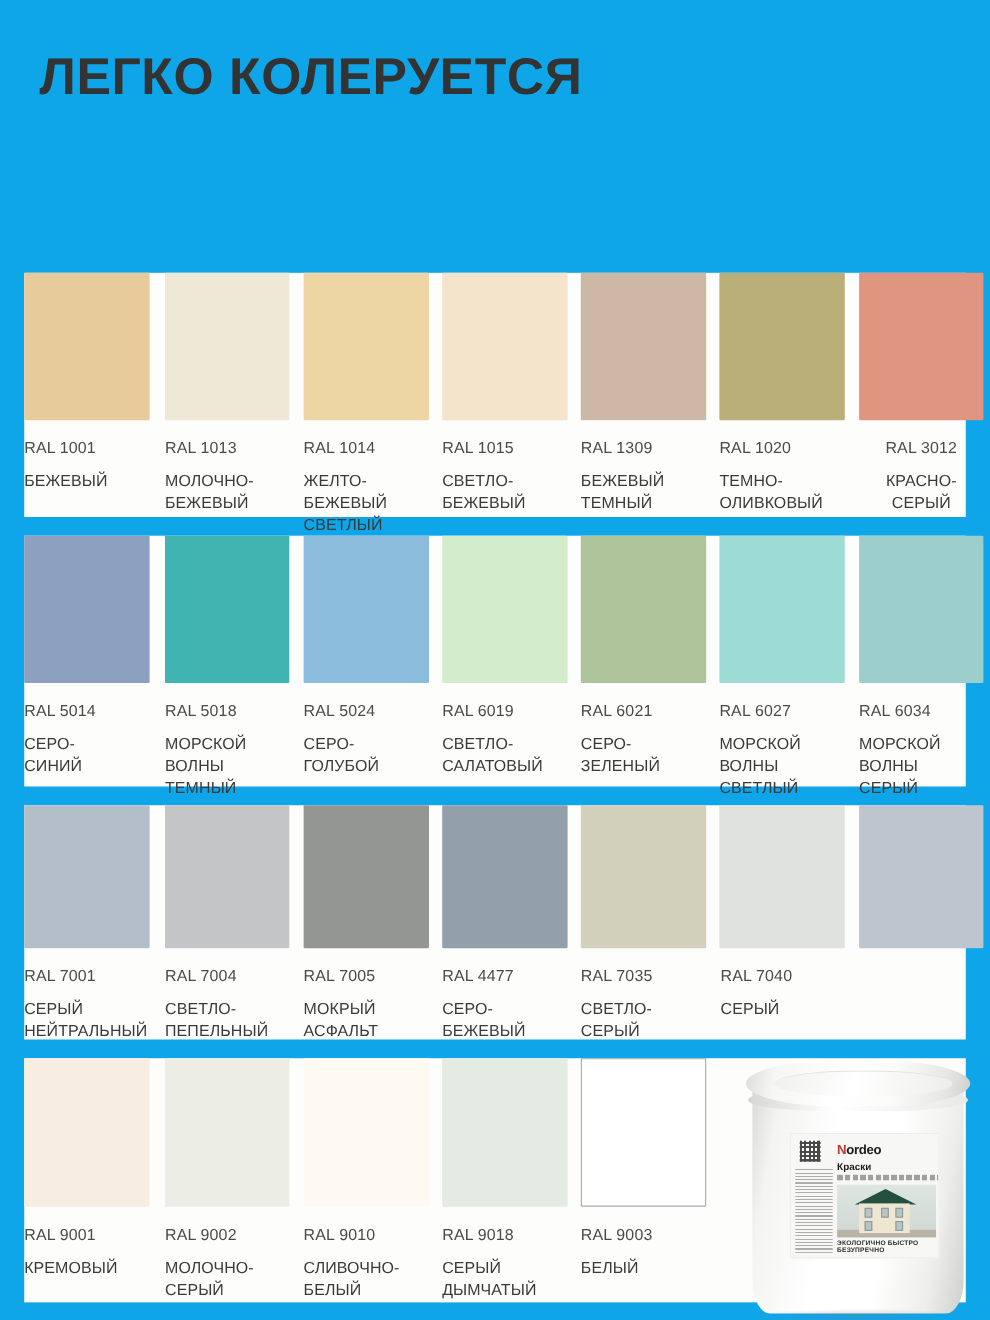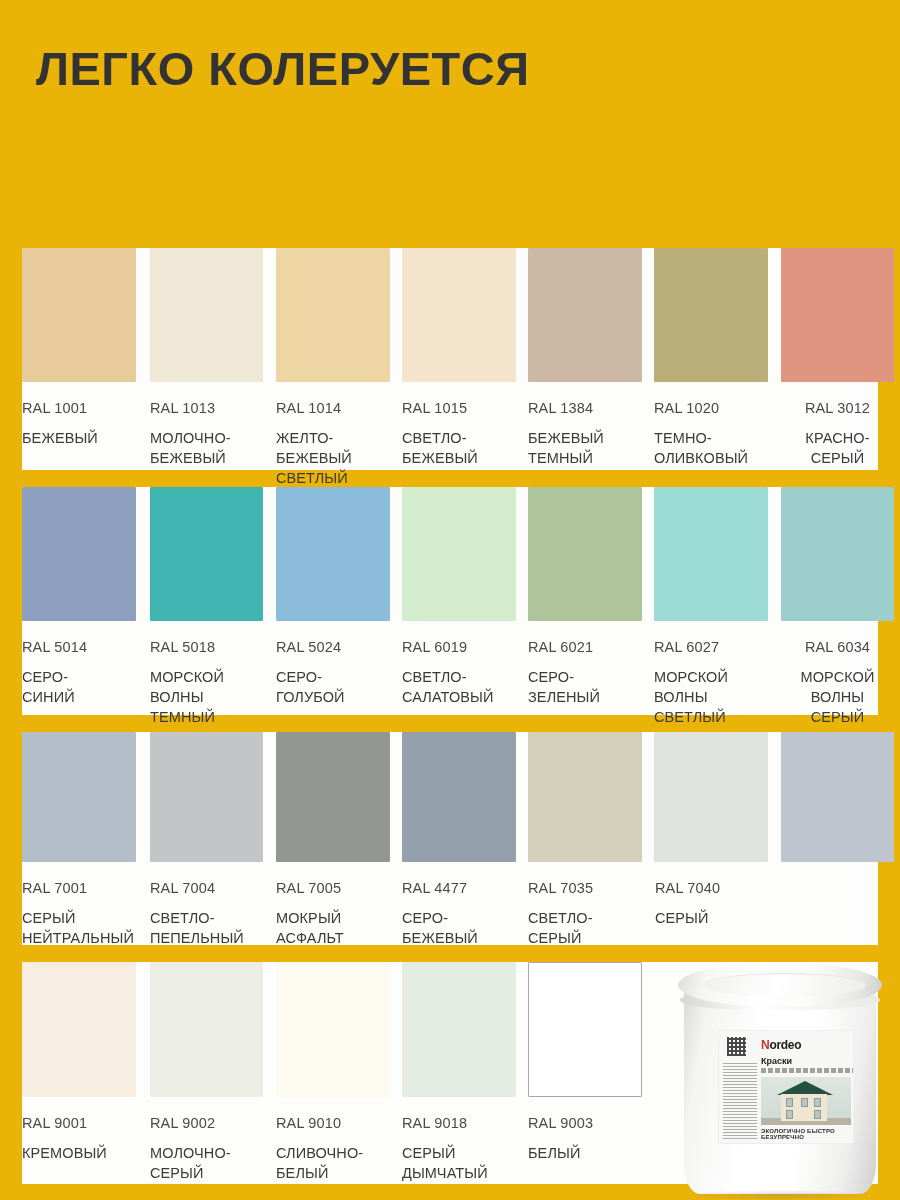--- a/index.html
+++ b/index.html
@@ -7,21 +7,21 @@
     width: 900px;
     height: 1200px;
     background: #ecebe9;
     font-family: "Liberation Sans", sans-serif;
     overflow: hidden;
   }
   .page {
     position: relative;
     width: 900px;
     height: 1200px;
-    background: #eab308;
+    background: #0ea5e9;
   }
 
   
   .heading-block {
     position: absolute;
     left: 36px;
     top: 44px;
     width: 720px;
   }
   .headline {
@@ -300,21 +300,21 @@
           <div class="name">ЖЕЛТО-
 БЕЖЕВЫЙ
 СВЕТЛЫЙ</div>
         </div>
         <div class="lab" style="width: 114px; margin-left: 12px;">
           <div class="ral">RAL 1015</div>
           <div class="name">СВЕТЛО-
 БЕЖЕВЫЙ</div>
         </div>
         <div class="lab" style="width: 114px; margin-left: 12px;">
-          <div class="ral">RAL 1384</div>
+          <div class="ral">RAL 1309</div>
           <div class="name">БЕЖЕВЫЙ
 ТЕМНЫЙ</div>
         </div>
         <div class="lab" style="width: 114px; margin-left: 12px;">
           <div class="ral">RAL 1020</div>
           <div class="name">ТЕМНО-
 ОЛИВКОВЫЙ</div>
         </div>
         <div class="lab" style="width: 113px; margin-left: 13px; text-align: center;">
           <div class="ral">RAL 3012</div>
@@ -373,21 +373,21 @@
           <div class="ral">RAL 6021</div>
           <div class="name">СЕРО-
 ЗЕЛЕНЫЙ</div>
         </div>
         <div class="lab" style="width: 114px; margin-left: 12px;">
           <div class="ral">RAL 6027</div>
           <div class="name">МОРСКОЙ
 ВОЛНЫ
 СВЕТЛЫЙ</div>
         </div>
-        <div class="lab" style="width: 113px; margin-left: 13px; text-align: center;">
+        <div class="lab" style="width: 113px; margin-left: 13px;">
           <div class="ral">RAL 6034</div>
           <div class="name">МОРСКОЙ
 ВОЛНЫ
 СЕРЫЙ</div>
         </div>
       </div>
     </div>
   <div class="card" id="card-2">
       <div class="swatch-strip">
         <div class="col" style="width: 114px; margin-left: 0px;">

